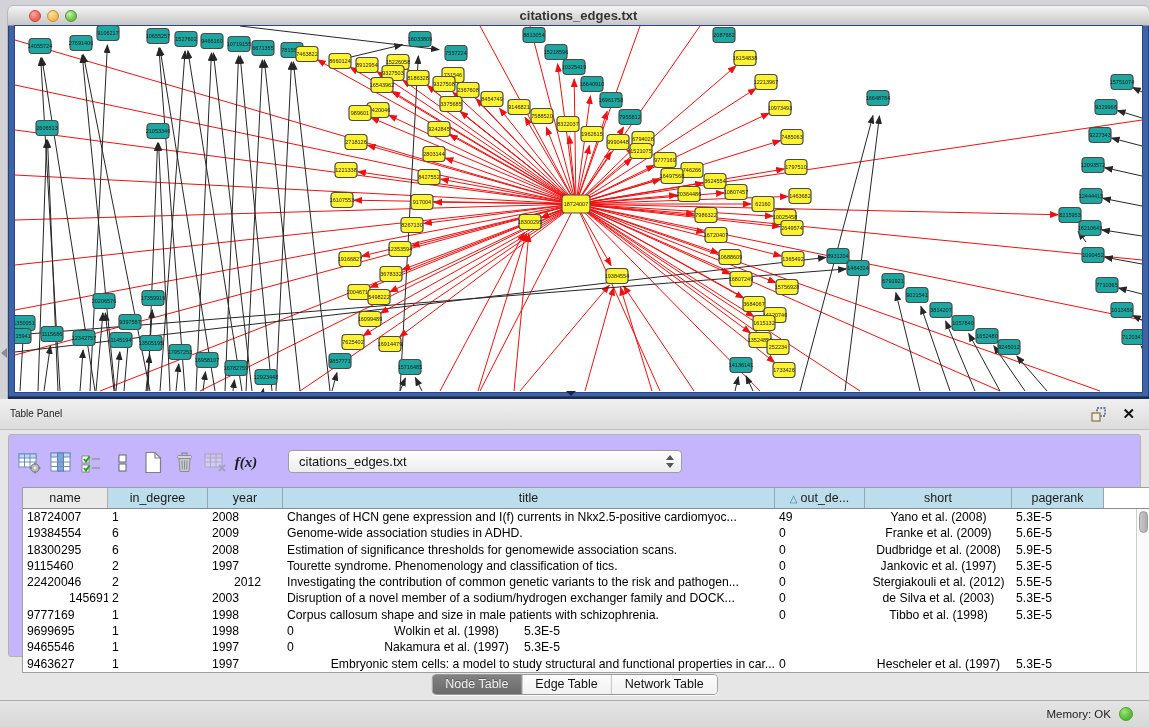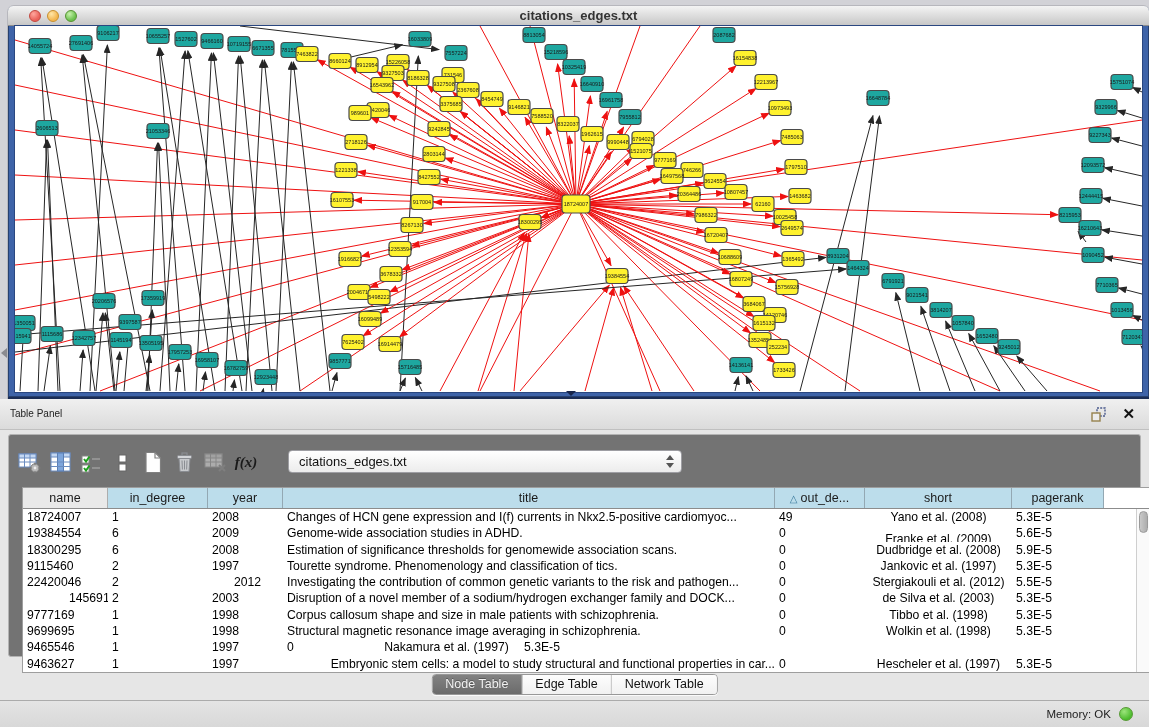--- a/index.html
+++ b/index.html
@@ -28,21 +28,21 @@
     border-top:5px solid transparent; border-bottom:5px solid transparent; border-right:6px solid #8A8A90; }
 
   
   #table-panel { position:absolute; left:0; top:399px; width:1149px; height:301px; background:#E6E6E6; }
   #panel-bar { position:relative; height:31px; background:linear-gradient(#F0F0F0,#DBDBDB); border-bottom:1px solid #C0C0C0; }
   #panel-title { position:absolute; left:10px; line-height:30px; font-size:10px; color:#222; }
   #float-btn { position:absolute; right:42px; top:8px; width:16px; height:15px; }
   #close-btn { position:absolute; right:14px; top:6px; font-size:15px; font-weight:bold; color:#111; line-height:18px; cursor:default; }
 
   #panel-content { position:absolute; left:8px; top:35px; width:1133px; height:223px;
-    background:#737373; border:1px solid #B3B3B3; border-radius:3px;text-decoration:underline; }
+    background:#c4b5fd; border:1px solid #B3B3B3; border-radius:3px;text-decoration:underline; }
 
   #toolbar { position:absolute; left:6px; top:12px; display:flex; gap:3px; align-items:center; }
   .tbtn { width:28px; height:30px; display:flex; align-items:center; justify-content:center;
     border:0; background:transparent; padding:0; }
   .fx { font-family:"Liberation Serif", serif; font-style:italic; font-weight:bold; font-size:15px; color:#1a1a1a; }
 
   #table-dropdown { position:absolute; left:279px; top:15px; width:394px; height:23px;
     background:linear-gradient(#FFFFFF,#ECECEC); border:1px solid #9E9EA3; border-radius:4px;
     font-size:13px; color:#111; padding-left:10px; line-height:21px; }
   #dd-arrows { position:absolute; right:7px; top:4px; }
@@ -635,21 +635,21 @@
             <div class="td" style="width: 90px;">49</div>
             <div class="td center" style="width: 147px;">Yano et al. (2008)</div>
             <div class="td" style="width: 92px;">5.3E-5</div>
           </div>
           <div class="tr">
             <div class="td" style="width: 85px;">19384554</div>
             <div class="td" style="width: 100px;">6</div>
             <div class="td" style="width: 75px;">2009</div>
             <div class="td" style="width: 492px;">Genome-wide association studies in ADHD.</div>
             <div class="td" style="width: 90px;">0</div>
-            <div class="td center" style="width: 147px; margin-top: 6px;">Franke et al. (2009)</div>
+            <div class="td center" style="width: 147px;">Franke et al. (2009)</div>
             <div class="td" style="width: 92px;">5.6E-5</div>
           </div>
           <div class="tr">
             <div class="td" style="width: 85px;">18300295</div>
             <div class="td" style="width: 100px;">6</div>
             <div class="td" style="width: 75px;">2008</div>
             <div class="td" style="width: 492px;">Estimation of significance thresholds for genomewide association scans.</div>
             <div class="td" style="width: 90px;">0</div>
             <div class="td center" style="width: 147px;">Dudbridge et al. (2008)</div>
             <div class="td" style="width: 92px;">5.9E-5</div>
@@ -687,21 +687,20 @@
             <div class="td" style="width: 75px;">1998</div>
             <div class="td" style="width: 492px;">Corpus callosum shape and size in male patients with schizophrenia.</div>
             <div class="td" style="width: 90px;">0</div>
             <div class="td center" style="width: 147px;">Tibbo et al. (1998)</div>
             <div class="td" style="width: 92px;">5.3E-5</div>
           </div>
           <div class="tr">
             <div class="td" style="width: 85px;">9699695</div>
             <div class="td" style="width: 100px;">1</div>
             <div class="td" style="width: 75px;">1998</div>
-            <div class="td" style="width: 492px;">Structural magnetic resonance image averaging in schizophrenia.</div>
             <div class="td" style="width: 90px;">0</div>
             <div class="td center" style="width: 147px;">Wolkin et al. (1998)</div>
             <div class="td" style="width: 92px;">5.3E-5</div>
           </div>
           <div class="tr">
             <div class="td" style="width: 85px;">9465546</div>
             <div class="td" style="width: 100px;">1</div>
             <div class="td" style="width: 75px;">1997</div>
             <div class="td" style="width: 90px;">0</div>
             <div class="td center" style="width: 147px;">Nakamura et al. (1997)</div>

